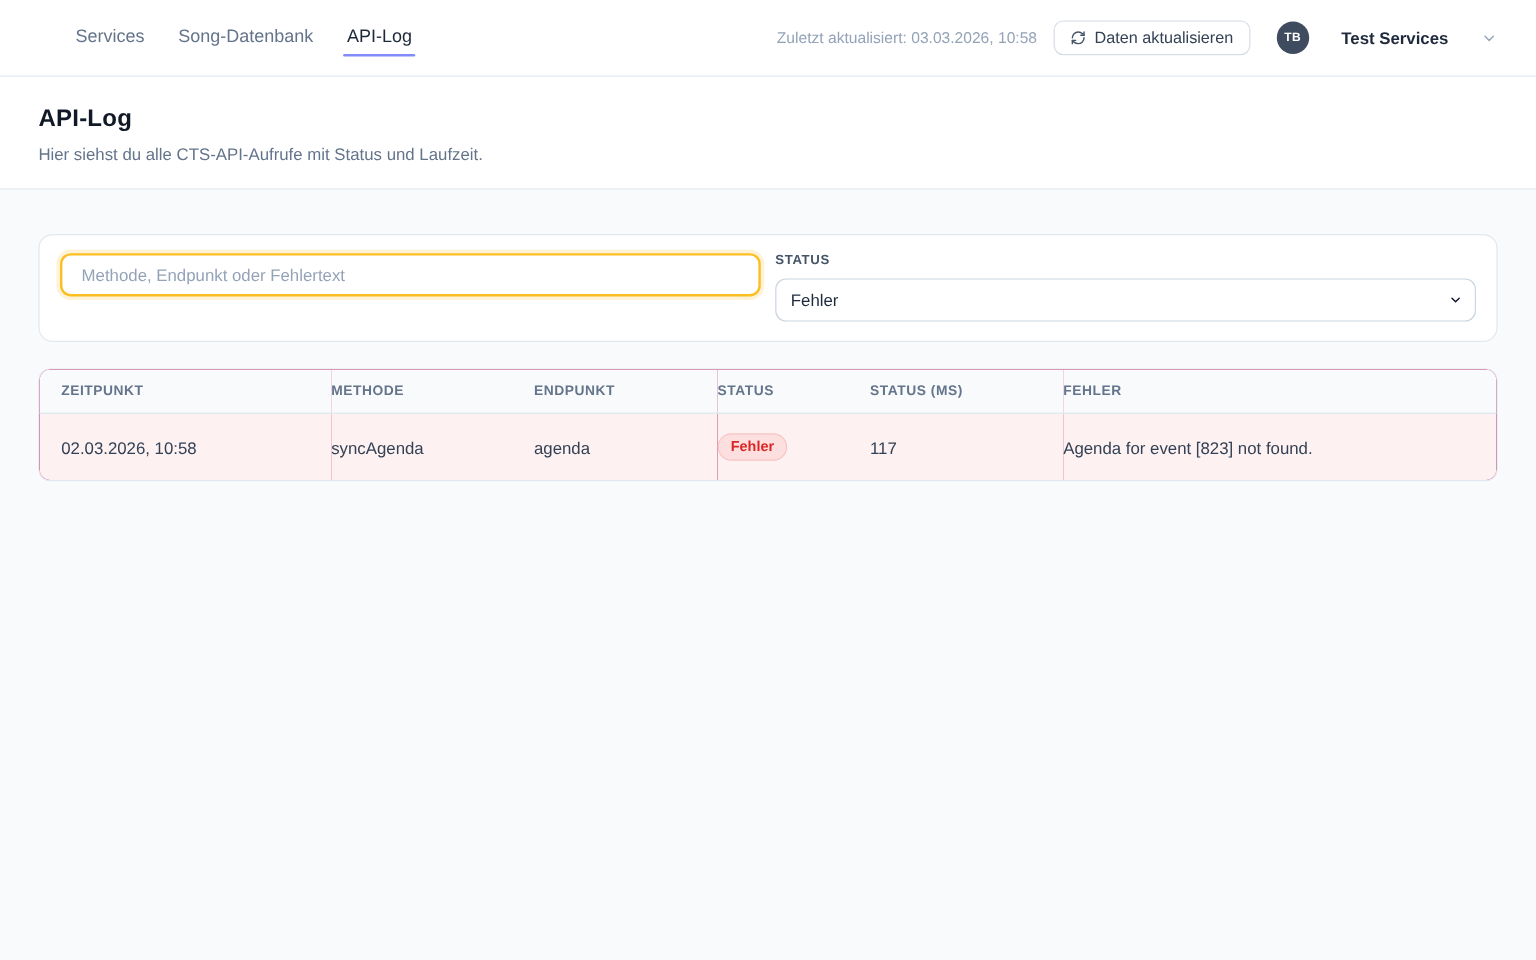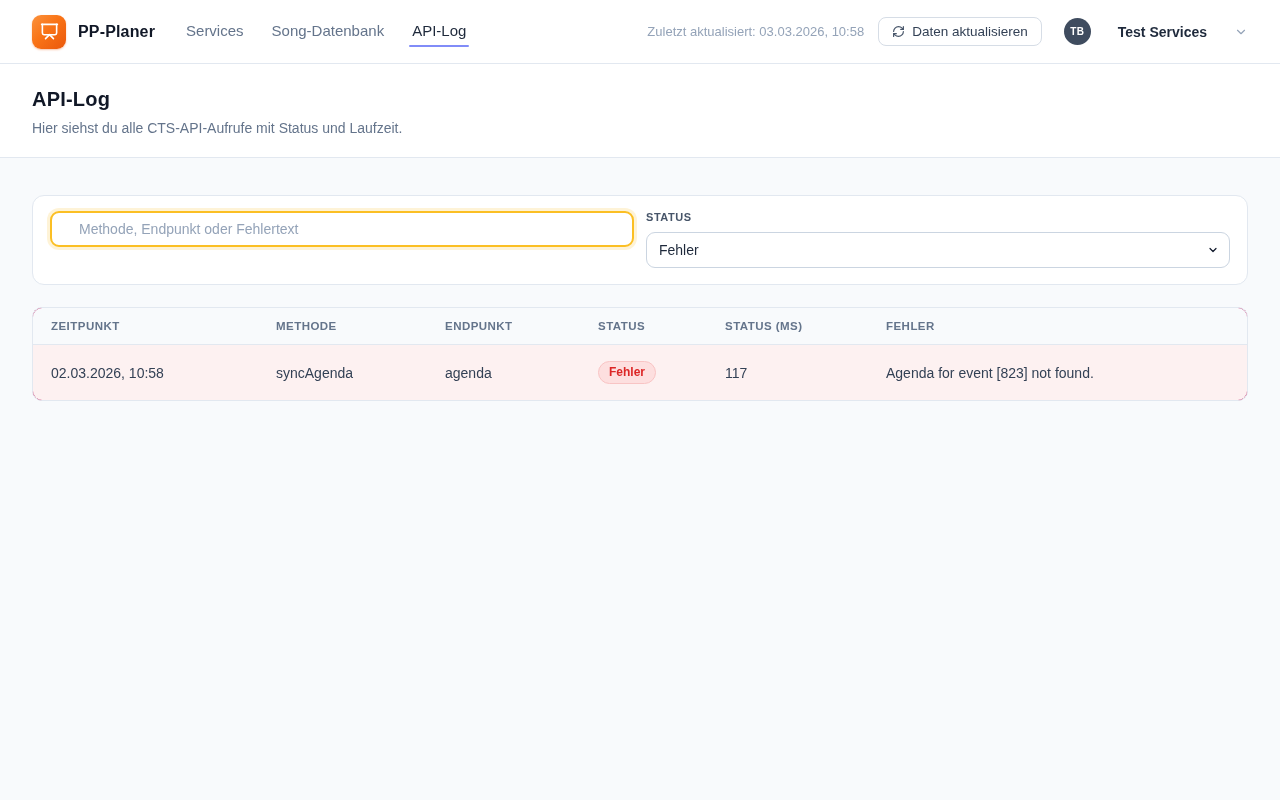--- a/index.html
+++ b/index.html
@@ -107,21 +107,21 @@
     font-weight: 700;
     letter-spacing: .05em;
     color: #475569;
     margin-bottom: 9px;
   }
   .search-input {
     width: 100%;
     height: 36px;
     border: 2px solid var(--focus-ring, #fbbf24);
     border-radius: 9px;
-    padding: 0 27px;
+    padding: 0 16px;
     font-family: inherit;
     font-size: 14px;
     color: #1e293b;
     outline: none;
     box-shadow: 0 0 0 3px rgba(251, 191, 36, .18);
   }
   .search-input::placeholder { color: #94a3b8; }
   .select-wrap { position: relative; }
   .status-select {
     width: 100%;
@@ -190,30 +190,20 @@
     border-radius: 999px;
     padding: 3px 10px 4px;
     line-height: 1.2;
   }
 </style>
 </head>
 <body>
 
 <header class="topbar">
   <div class="topbar-left">
-    <div class="brand-link">
-      <div class="logo">
-        <svg viewBox="0 0 24 24">
-          <path d="M2 3h20"></path>
-          <path d="M21 3v11a2 2 0 0 1-2 2H5a2 2 0 0 1-2-2V3"></path>
-          <path d="m7 21 5-5 5 5"></path>
-        </svg>
-      </div>
-      <span class="brand-name">PP-Planer</span>
-    </div>
     <nav class="main-nav">
       <a class="nav-item">Services</a>
       <a class="nav-item">Song-Datenbank</a>
       <a class="nav-item active">API-Log</a>
     </nav>
   </div>
   <div class="topbar-right">
     <span class="last-updated">Zuletzt aktualisiert: 03.03.2026, 10:58</span>
     <button class="refresh-btn">
       <svg viewBox="0 0 24 24">

